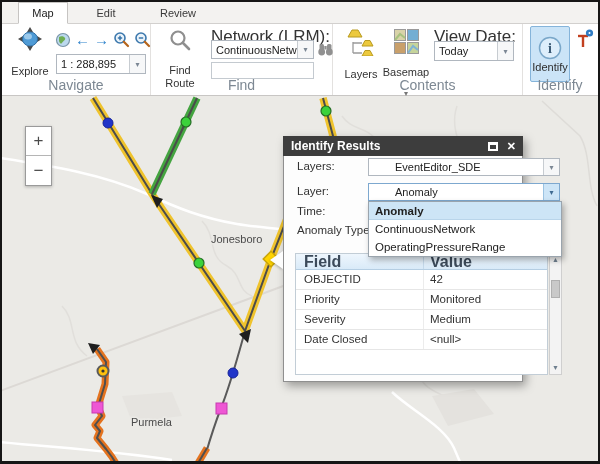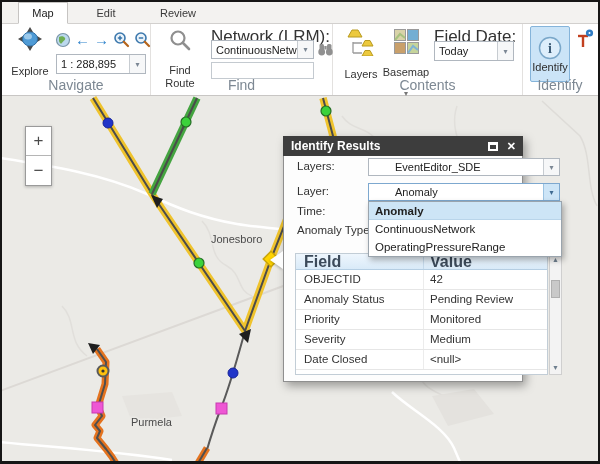--- a/index.html
+++ b/index.html
@@ -165,21 +165,21 @@
             <rect x="0.5" y="0.5" width="11" height="11" fill="#d9d3a9" stroke="#9a9a9a"></rect>
             <rect x="13.5" y="0.5" width="11" height="11" fill="#74aed3" stroke="#9a9a9a"></rect>
             <rect x="0.5" y="13.5" width="11" height="11" fill="#c9a06b" stroke="#9a9a9a"></rect>
             <rect x="13.5" y="13.5" width="11" height="11" fill="#c6d49b" stroke="#9a9a9a"></rect>
             <path d="M1,11 L6,5 L11,9" stroke="#a7c27f" stroke-width="2" fill="none"></path>
             <path d="M14,24 L19,17 L24,21" stroke="#7fb3d5" stroke-width="2" fill="none"></path>
           </svg>
           <span>Basemap</span>
           <span class="caret">▾</span>
         </div>
-        <div class="lbl" style="left:101px; top:3px;">Field Date:</div>
+        <div class="lbl" style="left:101px; top:3px;">View Date:</div>
         <div class="combo" style="left:101px; top:17px; width:80px; height:20px;">
           <span class="txt">Today</span>
           <span class="arrow-btn">▾</span>
         </div>
         <div class="group-label">Contents</div>
       </div>
 
       <div class="rgroup g-identify">
         <div class="identify-btn">
           <svg width="26" height="26" viewBox="0 0 26 26">
@@ -284,24 +284,20 @@
         <div class="dlg-table">
           <div class="t-head">
             <span class="c1">Field</span>
             <span class="c2">Value</span>
           </div>
           <div class="t-row">
             <span class="c1">OBJECTID</span>
             <span class="c2">42</span>
           </div>
           <div class="t-row">
-            <span class="c1">Anomaly Status</span>
-            <span class="c2">Pending Review</span>
-          </div>
-          <div class="t-row">
             <span class="c1">Priority</span>
             <span class="c2">Monitored</span>
           </div>
           <div class="t-row">
             <span class="c1">Severity</span>
             <span class="c2">Medium</span>
           </div>
           <div class="t-row">
             <span class="c1">Date Closed</span>
             <span class="c2">&lt;null&gt;</span>

